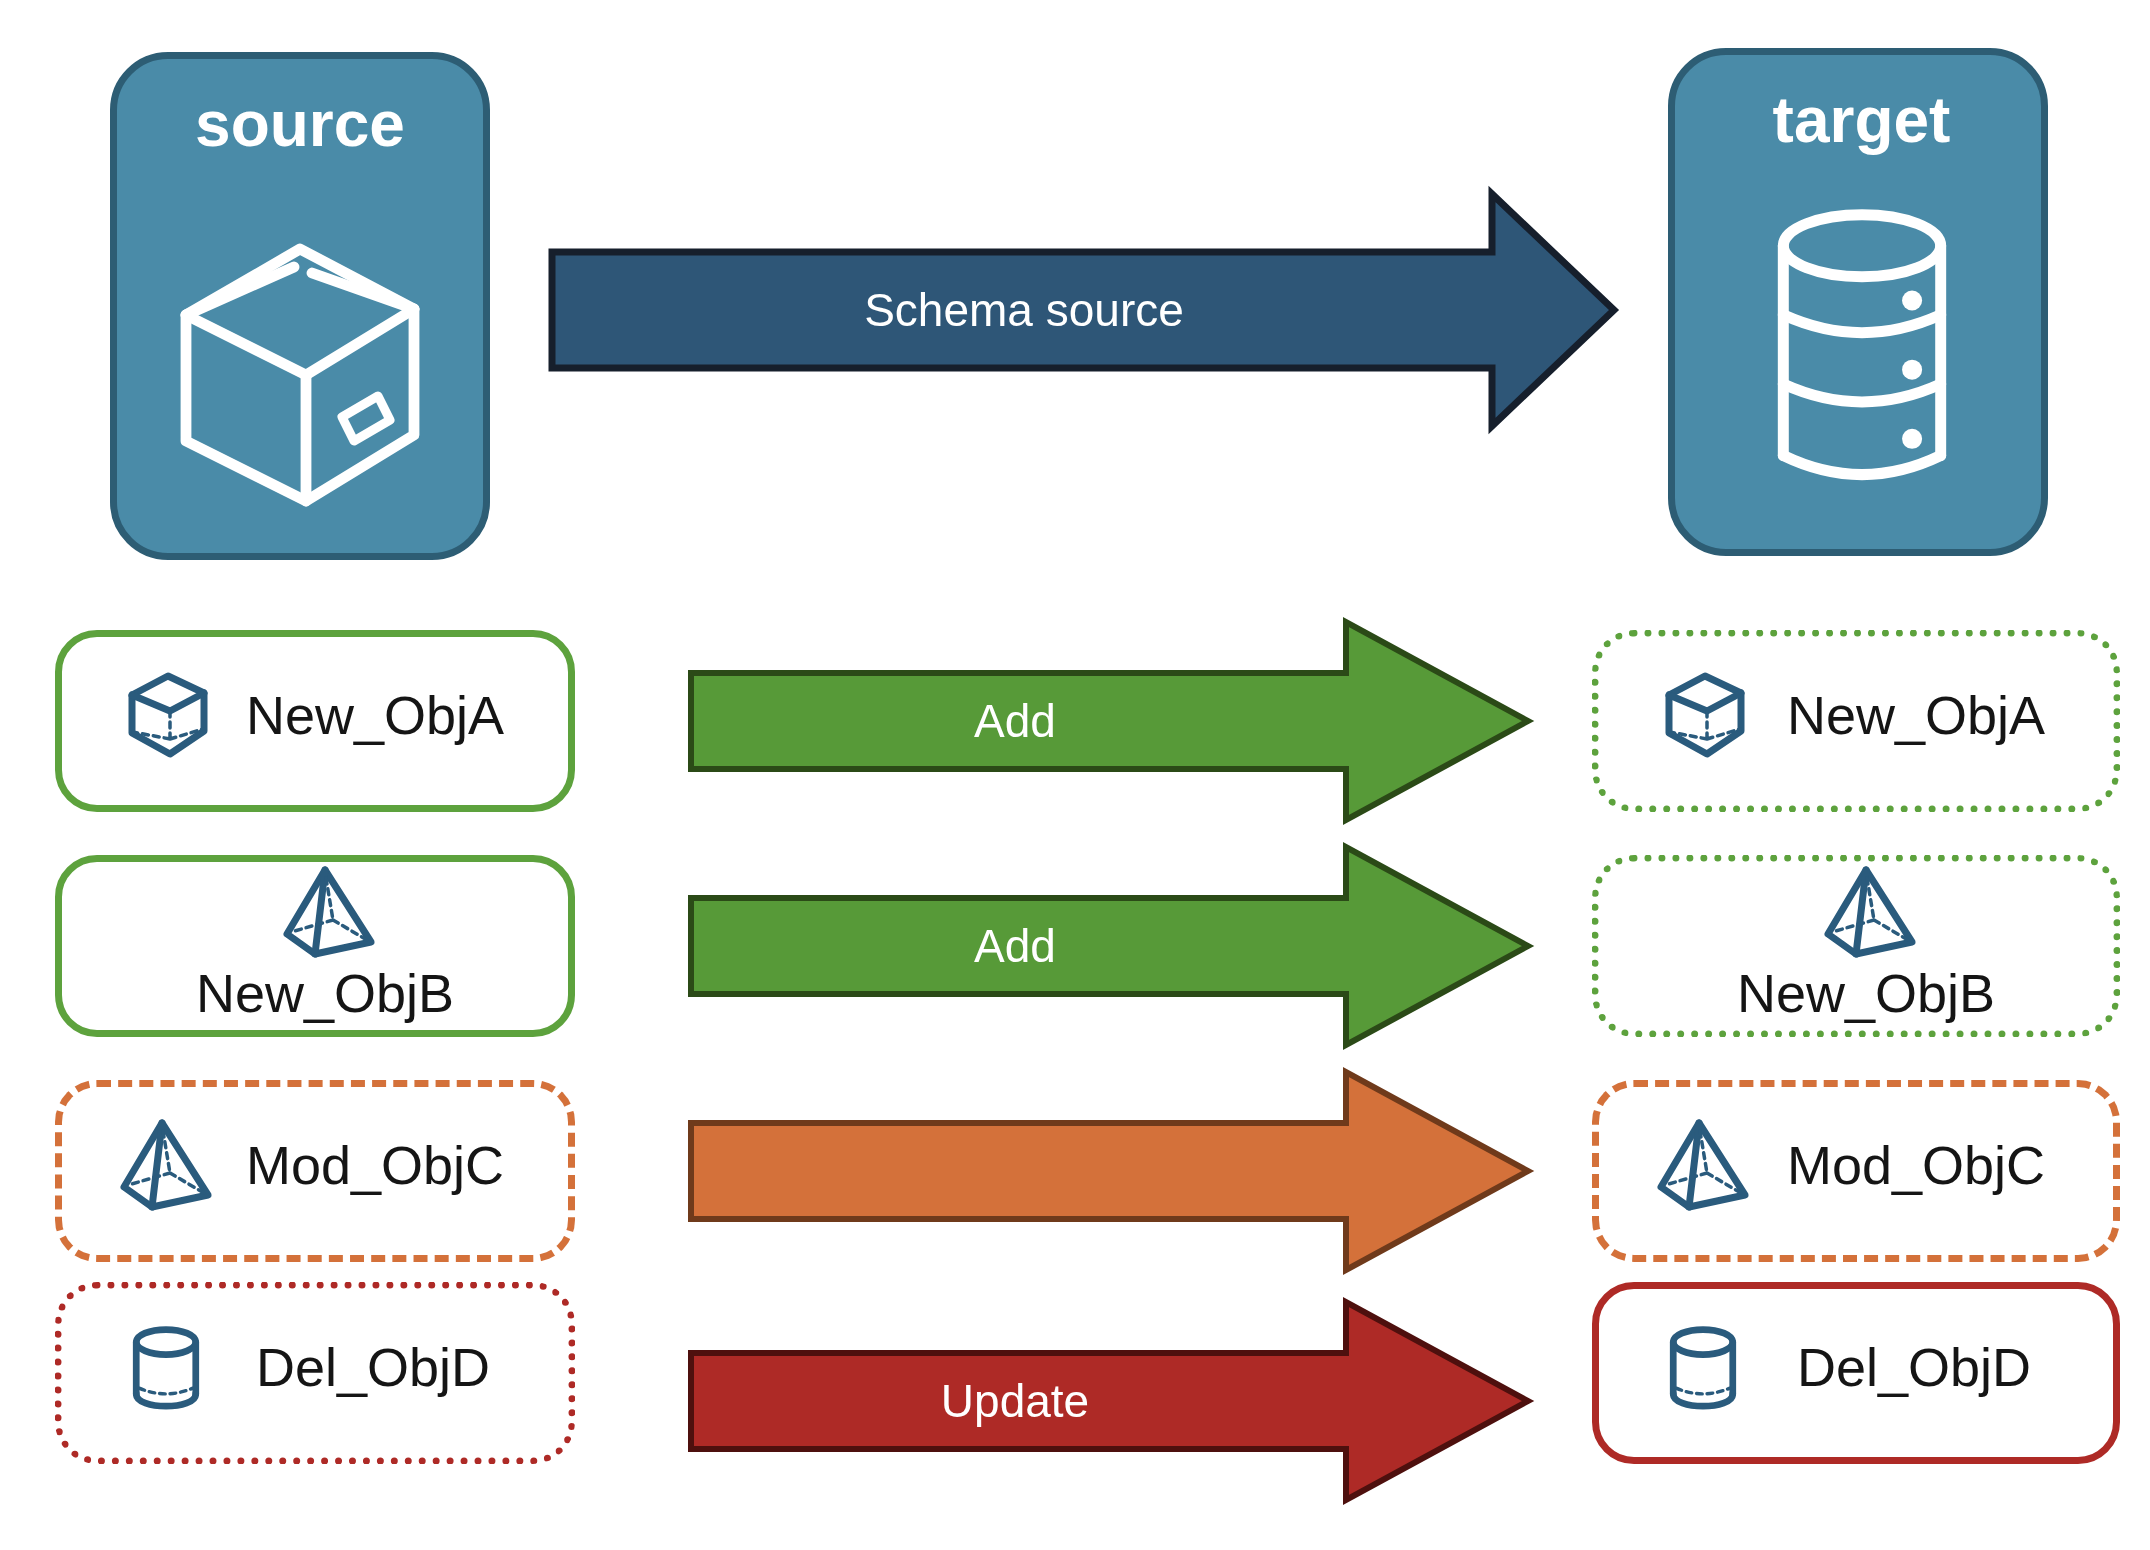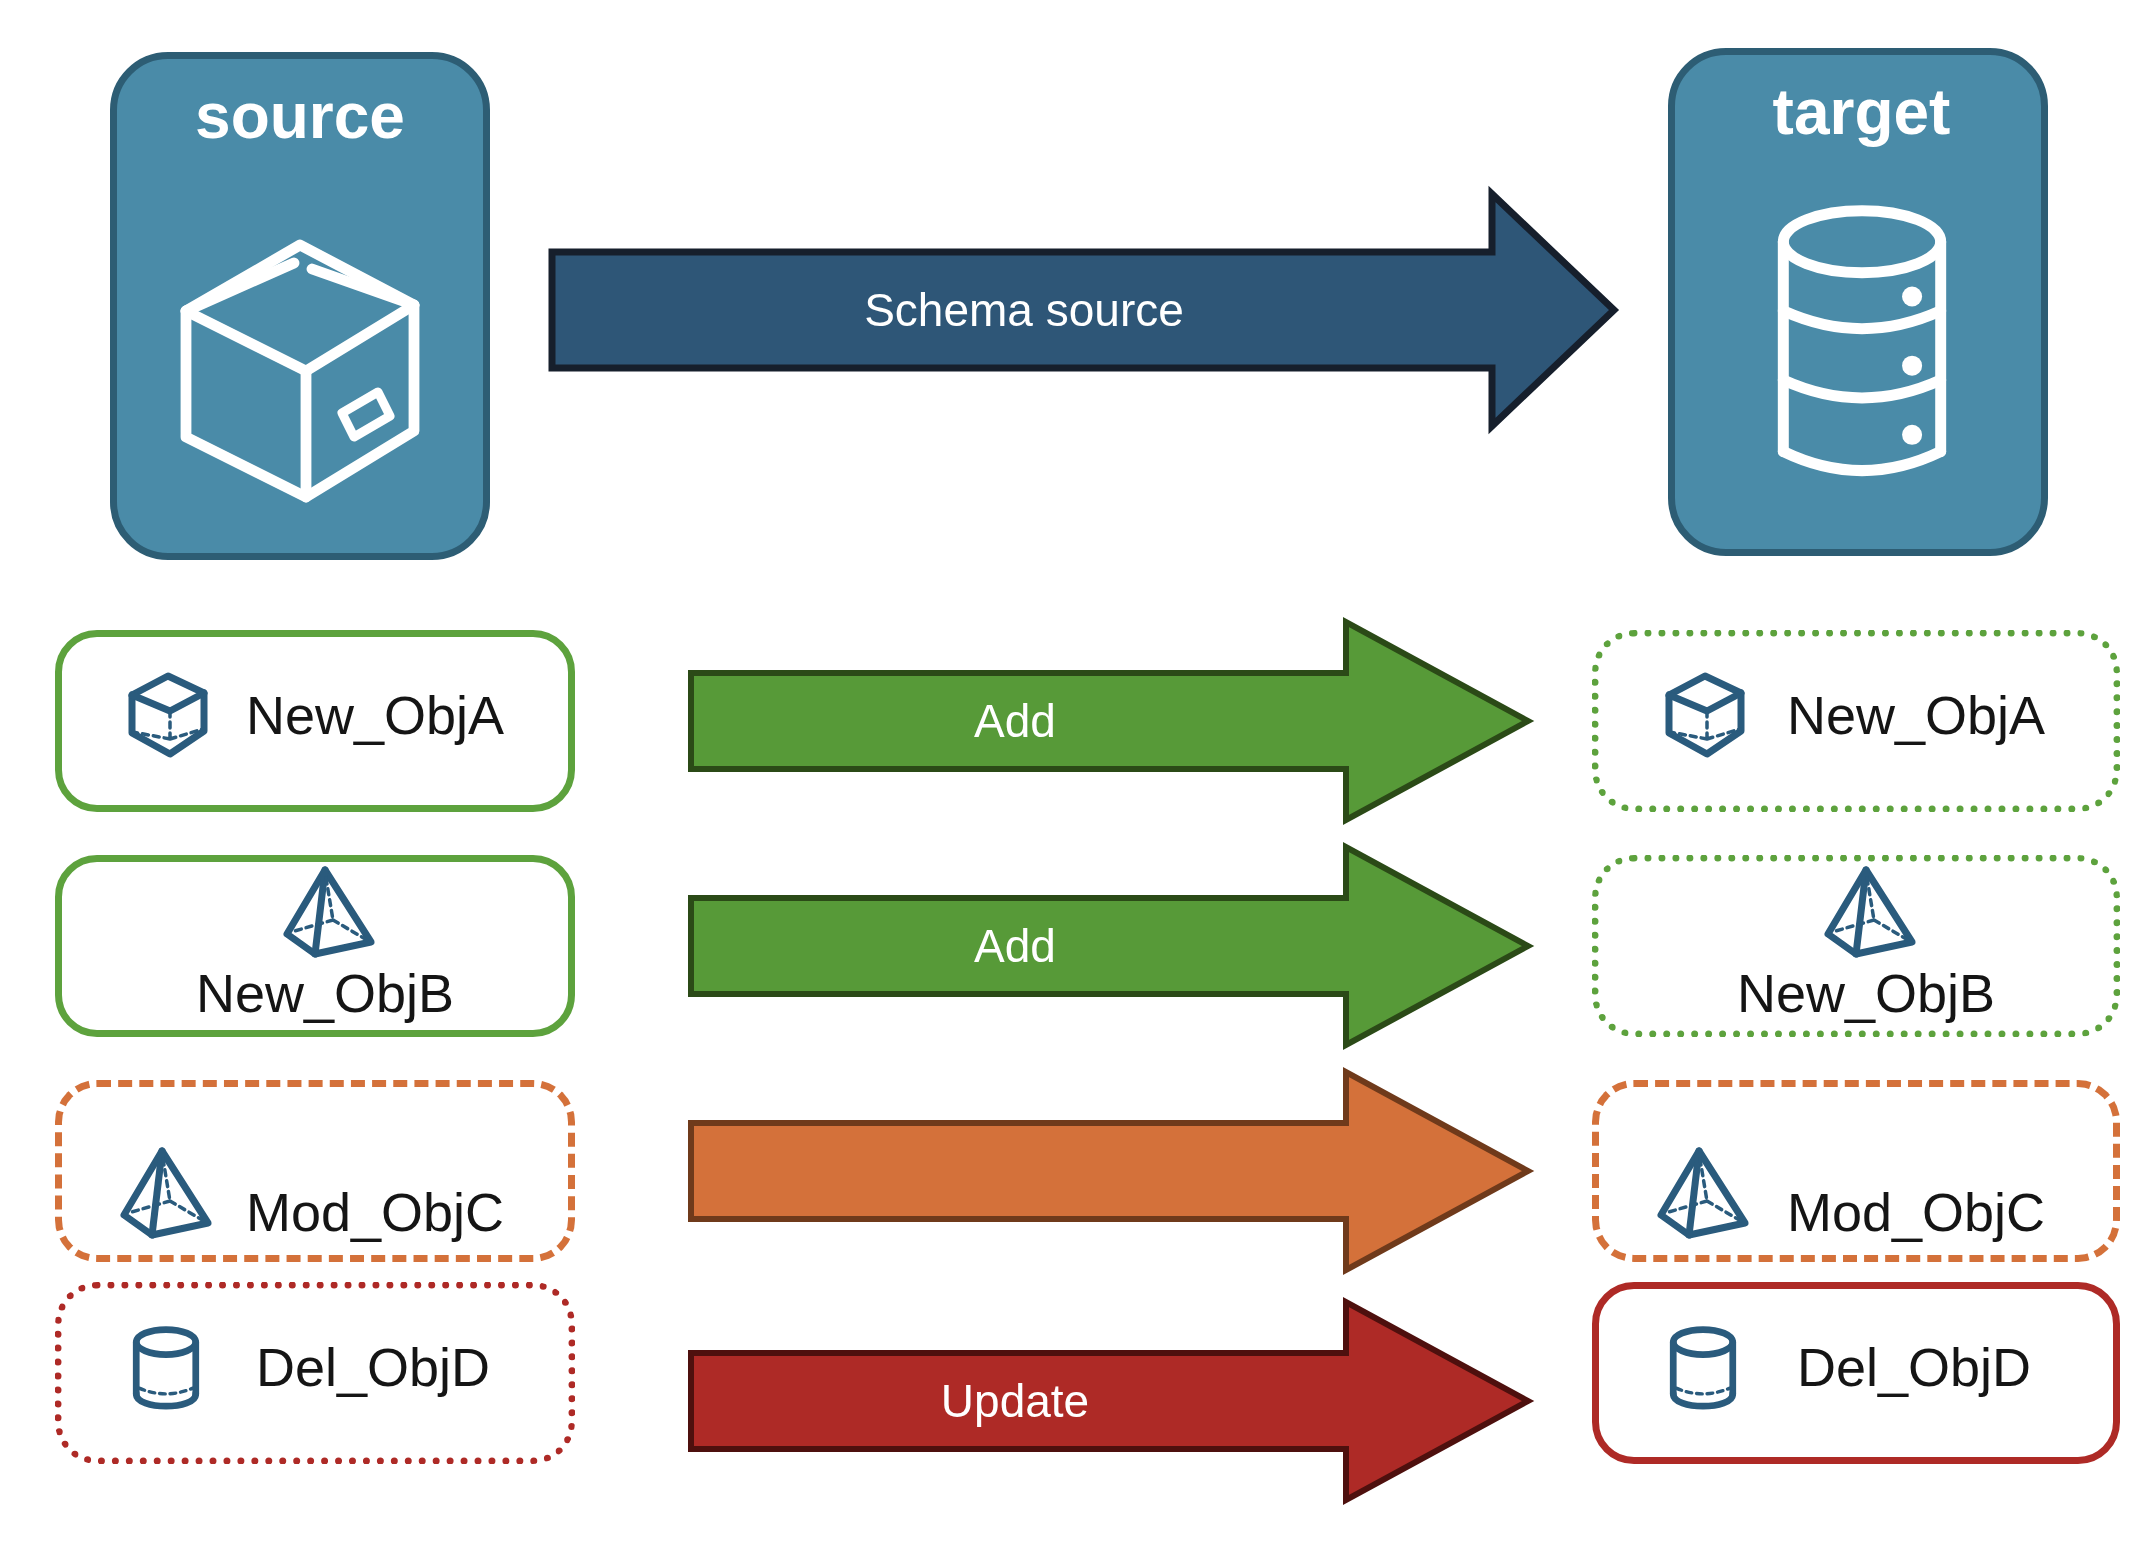--- a/index.html
+++ b/index.html
@@ -6,21 +6,21 @@
   .canvas {
     position:relative; width:2150px; height:1550px; background:#ffffff;
     font-family:"Liberation Sans", sans-serif; overflow:hidden;
   }
   
   .panel {
     position:absolute; width:380px; height:508px; box-sizing:border-box;
     border:7px solid #2d5d74; border-radius:58px; background:#4a8ba8;
     display:flex; flex-direction:column; align-items:center;
   }
-  .panel-title { margin-top:20px; font-size:64px; font-weight:bold; color:#ffffff; }
+  .panel-title { margin-top:28px; font-size:64px; font-weight:bold; color:#ffffff; }
   .panel-icon-wrap { flex:1; width:100%; display:flex; align-items:center; justify-content:center; }
   #source-panel { left:110px; top:52px; }
   #target-panel { left:1668px; top:48px;padding-left:7px; }
 
   
   .arrow-svg { position:absolute; overflow:visible; }
   .arrow-label {
     position:absolute; display:flex; align-items:center; justify-content:center;
     color:#ffffff; font-size:46px; white-space:nowrap;
   }
@@ -31,21 +31,21 @@
     border:7px solid; border-radius:42px;
     display:flex; align-items:center; padding:0 24px 12px 56px;
   }
   .obj-box .icon { flex:0 0 auto; display:flex; }
   .obj-label { flex:1; text-align:center; font-size:54px; color:#151515; padding-right:12px; }
 
   .col-left  { left:55px;  width:520px; }
   .col-right { left:1592px; width:528px; }
   .row-0 { top:630px; }
   .row-1 { top:855px;flex-direction:column; }
-  .row-2 { top:1080px;align-items:flex-end; }
+  .row-2 { top:1080px; }
   .row-3 { top:1282px; }
 </style>
 </head>
 <body>
 
 <div class="canvas">
 
   <div class="panel" id="source-panel" style="background: rgb(74, 139, 168); border-color: rgb(45, 93, 116);">
     <div class="panel-title">source</div>
     <div class="panel-icon-wrap">

